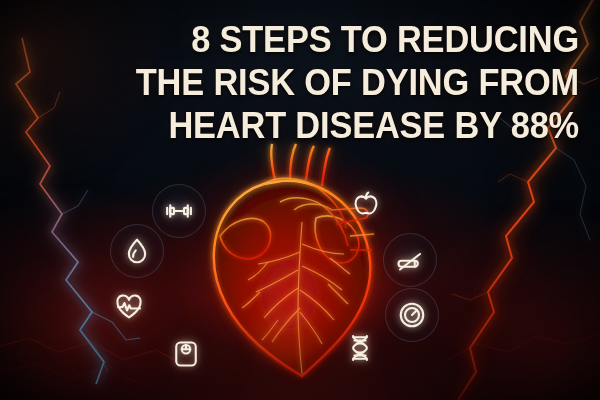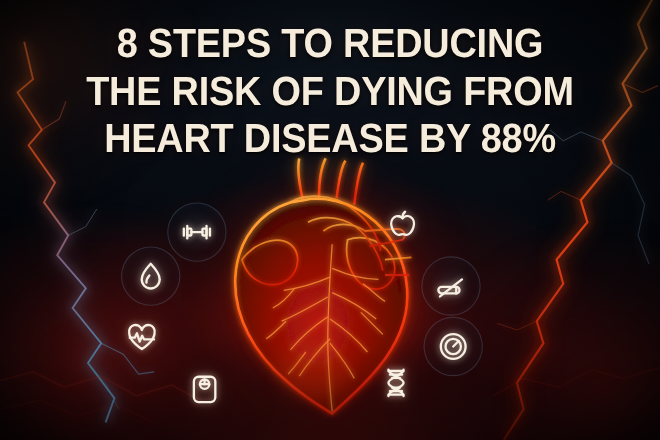--- a/index.html
+++ b/index.html
@@ -89,21 +89,21 @@
     background: radial-gradient(ellipse at 50% 50%, rgba(255,130,40,0.3) 0%, rgba(255,60,18,0.16) 45%, rgba(0,0,0,0) 75%);
     filter: blur(7px);
   }
   .heart-wrap svg { position: absolute; inset: 0; overflow: visible; }
 
   
   .title {
     position: absolute;
     left: 0; right: 0;
     top: 18px;
-    text-align: center;
+    text-align: right;
     z-index: 40;
   }
   .title-line {
     display: block;
     font-family: "Liberation Sans", sans-serif;
     font-weight: 700;
     font-size: 37px;
     line-height: 43px;
     letter-spacing: -0.2px;
     color: #f6ecdc;

